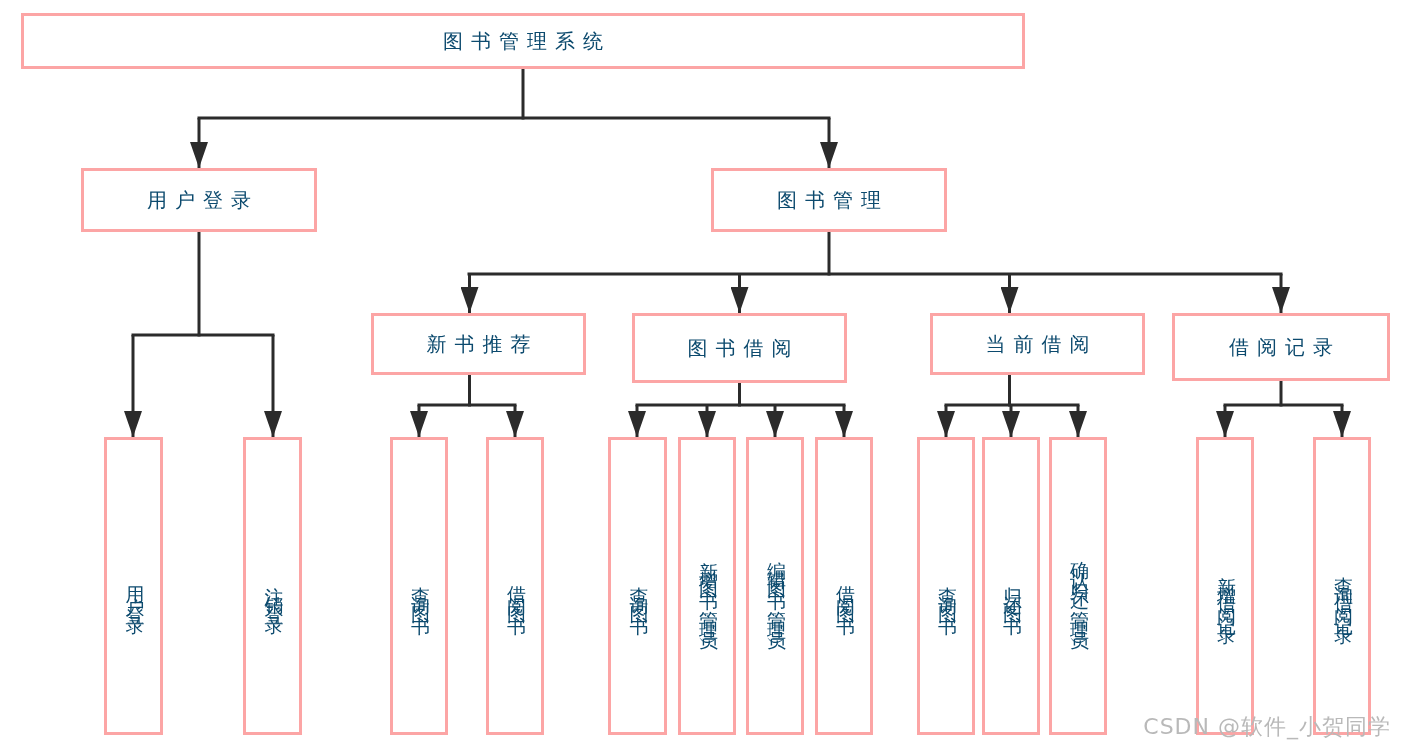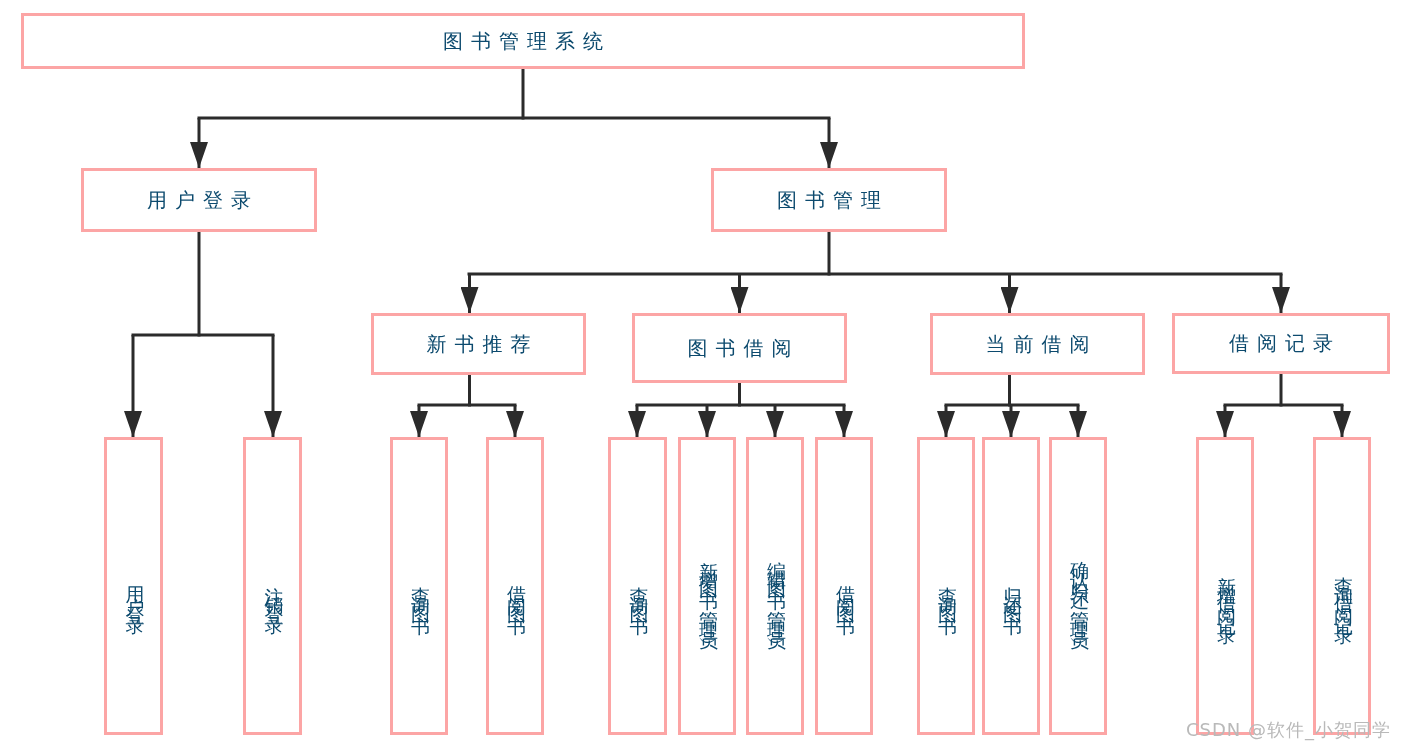--- a/index.html
+++ b/index.html
@@ -40,21 +40,21 @@
     font-size: 19px;
     letter-spacing: 10px;
     margin-bottom: -10px; 
     line-height: 1;
     white-space: nowrap;
   }
   .watermark {
     position: absolute;
     right: 14px;
     bottom: 5px;
-    font-size: 18px;
+    font-size: 22px;
     letter-spacing: 1px;
     color: #b9b9b9;
     z-index: 5;
     white-space: nowrap;
   }
 </style>
 </head>
 <body>
 
 <div id="canvas">
@@ -122,21 +122,21 @@
 
   <div class="box" style="left:362px; top:313px; width:215px; height:62px;margin-left:9px;">
     <span class="h-label">新书推荐</span>
   </div>
   <div class="box" style="left:632px; top:313px; width:215px; height:70px;">
     <span class="h-label">图书借阅</span>
   </div>
   <div class="box" style="left:902px; top:313px; width:215px; height:62px;margin-left:28px;">
     <span class="h-label">当前借阅</span>
   </div>
-  <div class="box" style="left:1172px; top:313px; width:218px; height:61px;">
+  <div class="box" style="left:1172px; top:313px; width:218px; height:68px;">
     <span class="h-label">借阅记录</span>
   </div>
 
   <div class="box" style="left:104px; top:437px; width:59px; height:298px;">
     <span class="v-label">用户登录</span>
   </div>
   <div class="box" style="left:243px; top:437px; width:59px; height:298px;">
     <span class="v-label">注销登录</span>
   </div>
 

